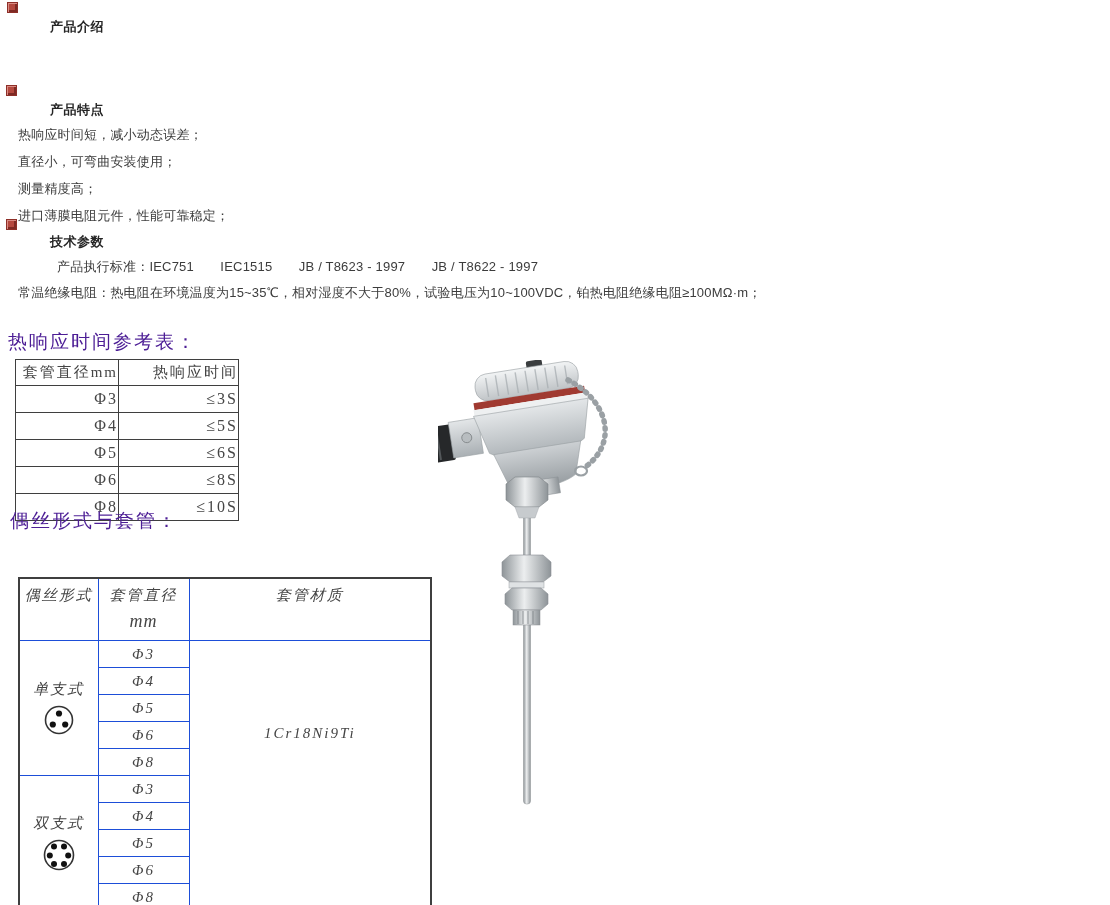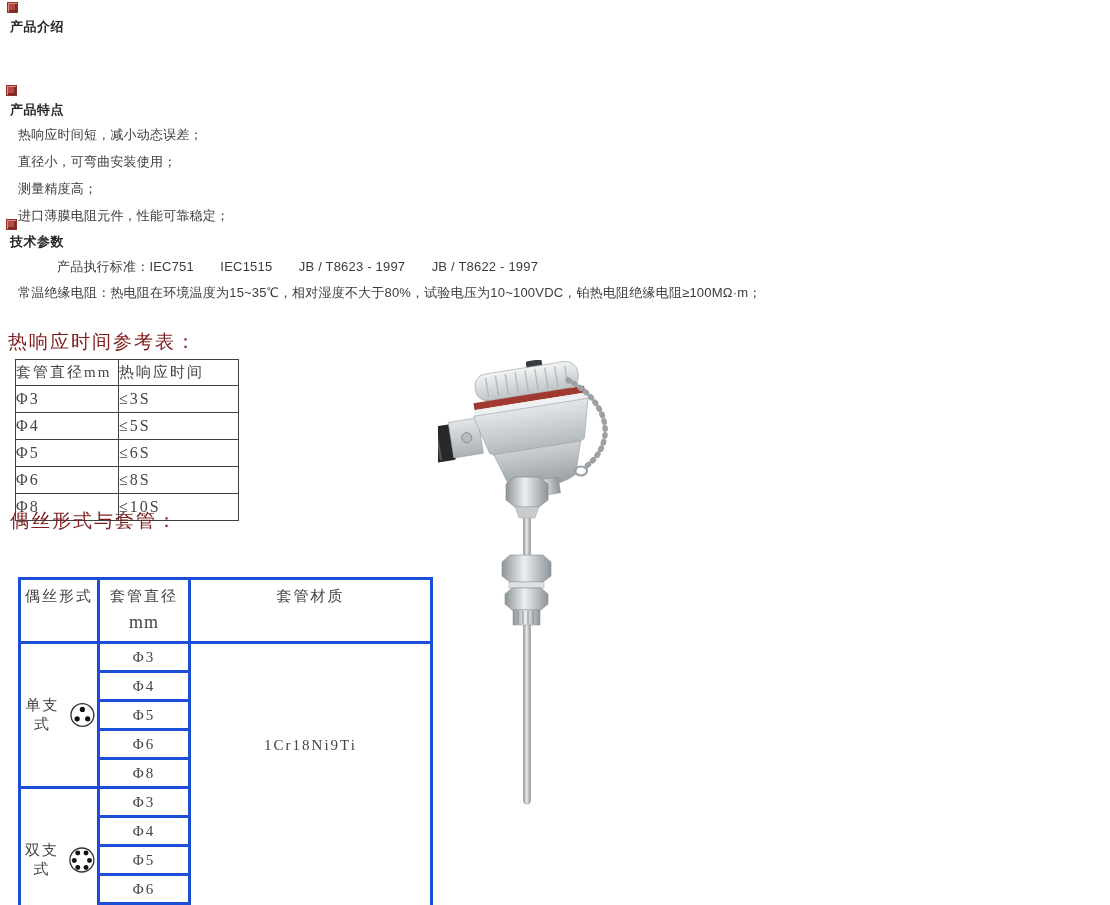--- a/index.html
+++ b/index.html
@@ -1,37 +1,37 @@
 <!DOCTYPE html>
 <html><head>
 <meta charset="utf-8">
 <style>
   html,body{margin:0;padding:0;background:#ffffff;}
   #page{position:relative;width:1110px;height:905px;background:#ffffff;overflow:hidden;
         font-family:"Liberation Sans",sans-serif;color:#3a3a3a;}
   .abs{position:absolute;}
   .broken-img{width:9px;height:9px;background:#b5493f;border:1px solid #8e2f28;
       box-shadow:inset 1px 1px 0 #d98c84, inset -2px -2px 0 #7e2a24;}
-  .sec-heading{font-size:13px;font-weight:bold;color:#252525;letter-spacing:.5px;}
+  .sec-heading{font-size:13px;font-weight:bold;color:#252525;letter-spacing:.5px;margin-left:40px;}
   .body-line{font-size:13px;color:#3c3c3c;letter-spacing:.2px;white-space:pre;}
   .serif-title{font-family:"Liberation Serif","DejaVu Serif",serif;font-size:19px;
-      color:#7f1d1d;letter-spacing:2px;}
+      color:#4c1d95;letter-spacing:2px;}
   table{border-collapse:collapse;table-layout:fixed;
       font-family:"Liberation Serif","DejaVu Serif",serif;color:#454545;}
   #rt{width:223px;border:1px solid #3f3f3f;}
-  #rt th,#rt td{border:1px solid #3f3f3f;text-align:left;vertical-align:middle;
+  #rt th,#rt td{border:1px solid #3f3f3f;text-align:right;vertical-align:middle;
       font-weight:normal;padding:0;}
   #rt th{height:25px;font-size:15px;letter-spacing:2px;}
   #rt td{height:26px;font-size:16px;letter-spacing:2px;}
   #wt{width:412px;border:2px solid #3f3f3f;}
-  #wt th,#wt td{border:3px solid #1d4ed8;text-align:center;font-weight:normal;padding:0;}
+  #wt th,#wt td{border:1px solid #1d4ed8;text-align:center;font-weight:normal;padding:0;font-style:italic;}
   #wt th{height:54px;vertical-align:top;font-size:15px;letter-spacing:2px;padding-top:7px;}
   #wt td{height:26px;font-size:15px;letter-spacing:2px;}
   .group-cell{vertical-align:middle;}
-  .group-inner{display:flex;flex-direction:row;align-items:center;gap:4px;}
+  .group-inner{display:flex;flex-direction:column;align-items:center;gap:4px;}
   .group-label{font-size:15px;letter-spacing:2px;color:#454545;}
   .material-cell{vertical-align:middle;padding-bottom:85px !important;font-size:16px;
       letter-spacing:1px;}
   .mm-line{font-size:18px;letter-spacing:1px;margin-top:6px;}
 </style>
 </head>
 <body>
 
 <div id="page">
 

